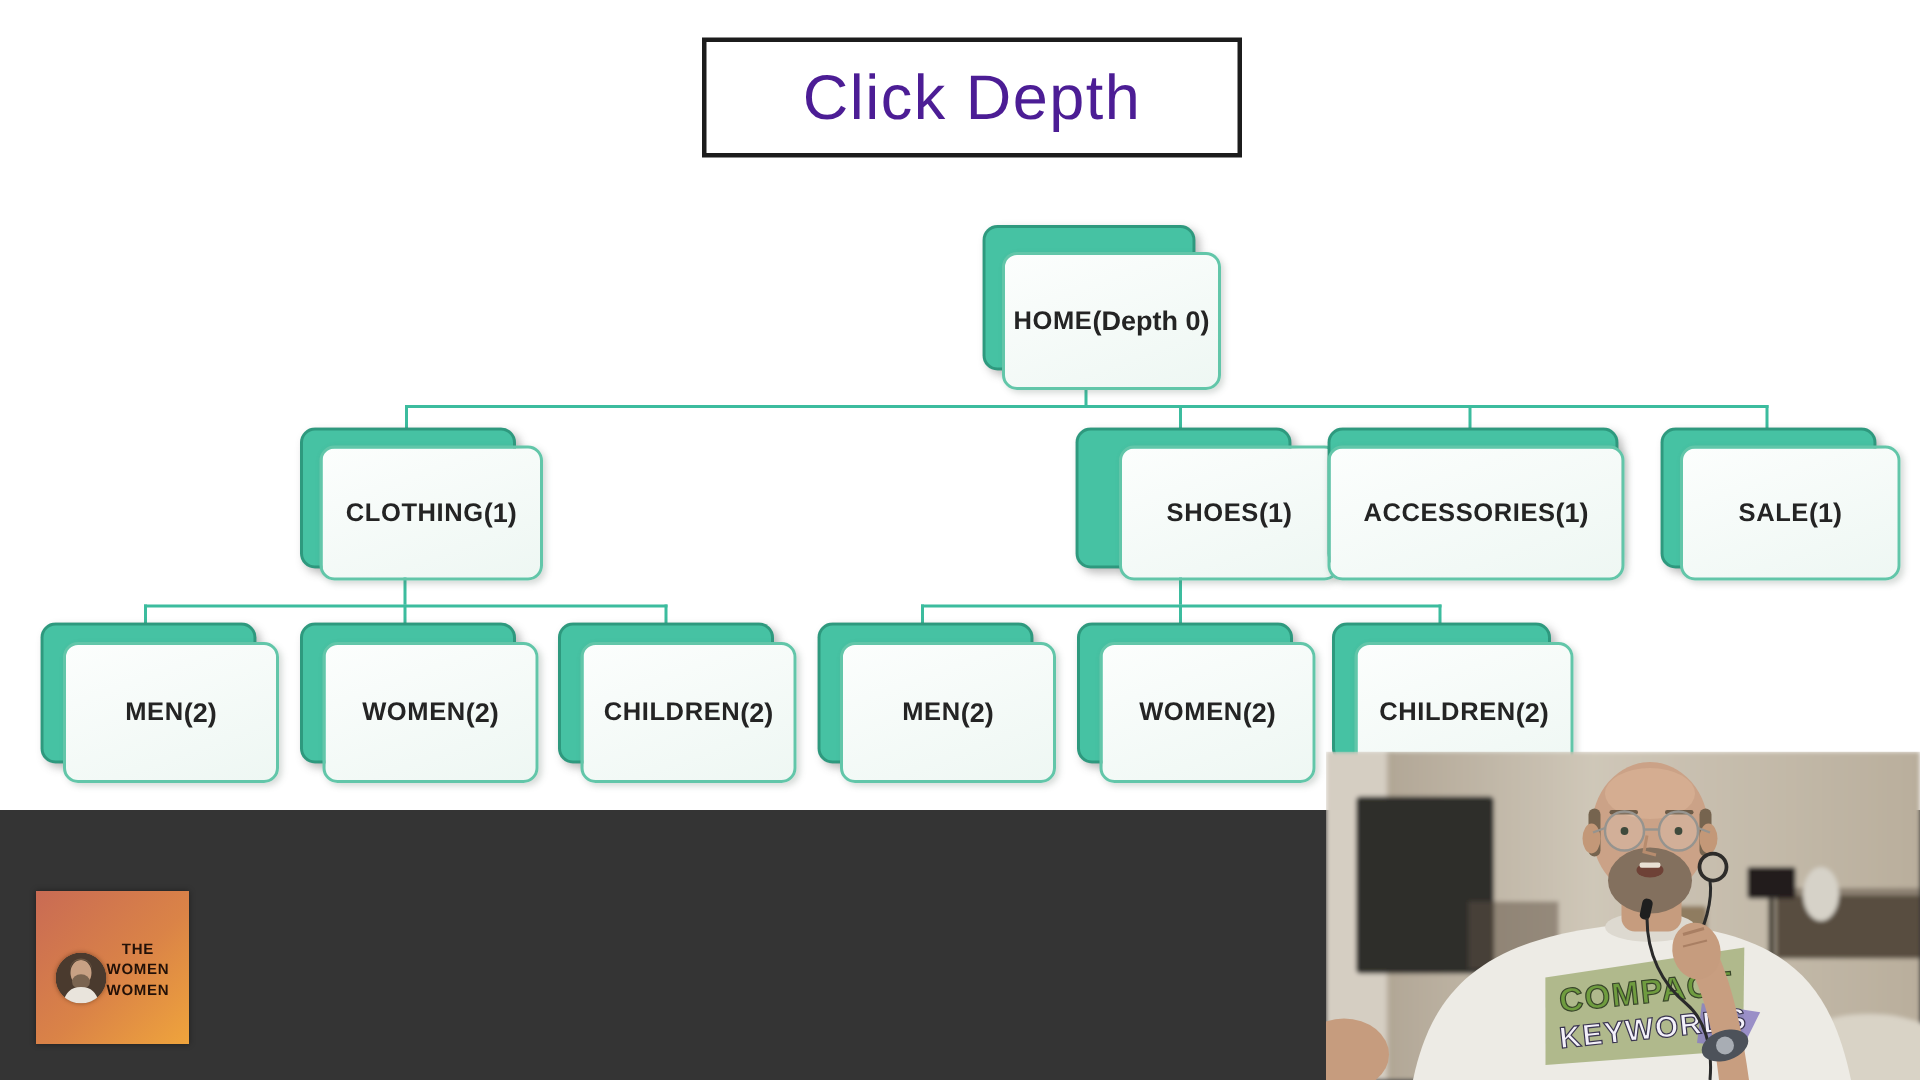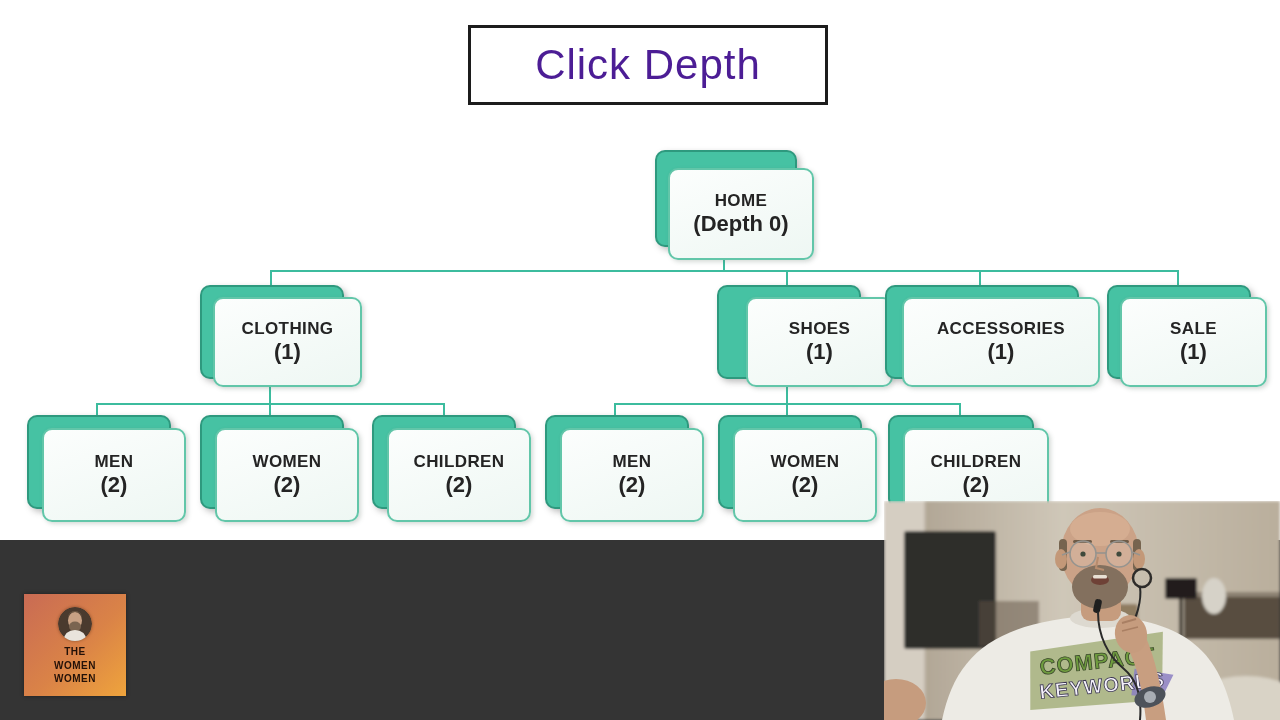--- a/index.html
+++ b/index.html
@@ -21,32 +21,33 @@
   .node .back{
     position:absolute;left:0;top:0;
     background:#46c2a3;border:2px solid rgba(34,130,106,.65);border-radius:10px;
     box-shadow:3px 3px 6px rgba(70,70,70,.35);
   }
   .node .front{
     position:absolute;
     background:linear-gradient(160deg,#fcfefd 0%,#eef7f3 100%);
     border:2px solid #62c6a9;border-radius:10px;
     box-shadow:2px 2px 4px rgba(90,110,100,.25);
-    display:flex;flex-direction:column;align-items:center;justify-content:center;
+    display:flex;flex-direction:row;align-items:center;justify-content:center;
   }
   .node .label{font-size:17px;font-weight:700;color:#242424;letter-spacing:.4px;white-space:nowrap;}
-  .node .sub{font-size:22px;font-weight:700;color:#242424;}
+  .node .sub{font-size:18px;font-weight:700;color:#242424;}
   
   .bottom-bar{position:absolute;left:0;top:540px;width:1280px;height:180px;background:#343434;z-index:3;}
   
   .logo{
     position:absolute;left:24px;top:594px;width:102px;height:102px;z-index:4;
     background:linear-gradient(135deg,#c96b54 0%,#da8347 55%,#efa43c 100%);
-    display:flex;flex-direction:column;align-items:center;
+    display:flex;flex-direction:row;align-items:center;
     box-shadow:0 0 4px rgba(0,0,0,.4);
+    justify-content:center;
   }
   .logo .avatar{width:34px;height:34px;border-radius:50%;margin-top:13px;overflow:hidden;
     box-shadow:0 0 3px rgba(60,30,10,.5);}
   .logo .brand{font-size:10px;font-weight:700;color:#231108;line-height:13.5px;
     text-align:center;margin-top:4px;letter-spacing:.5px;}
   
   .webcam{position:absolute;left:884px;top:501px;width:396px;height:219px;z-index:5;overflow:hidden;}
 </style>
 </head>
 <body>
@@ -95,21 +96,21 @@
   <div class="node" style="left:717px;top:285px">
     <div class="back" style="width:140px;height:90px"></div>
     <div class="front" style="left:29px;top:12px;width:143px;height:86px">
       <div class="label">SHOES</div>
       <div class="sub">(1)</div>
     </div>
   </div>
 
   <div class="node" style="left:885px;top:285px">
     <div class="back" style="width:190px;height:90px"></div>
-    <div class="front" style="left:17px;top:12px;width:194px;height:86px">
+    <div class="front" style="left:0;top:12px;width:194px;height:86px">
       <div class="label">ACCESSORIES</div>
       <div class="sub">(1)</div>
     </div>
   </div>
 
   <div class="node" style="left:1107px;top:285px">
     <div class="back" style="width:140px;height:90px"></div>
     <div class="front" style="left:13px;top:12px;width:143px;height:86px">
       <div class="label">SALE</div>
       <div class="sub">(1)</div>

